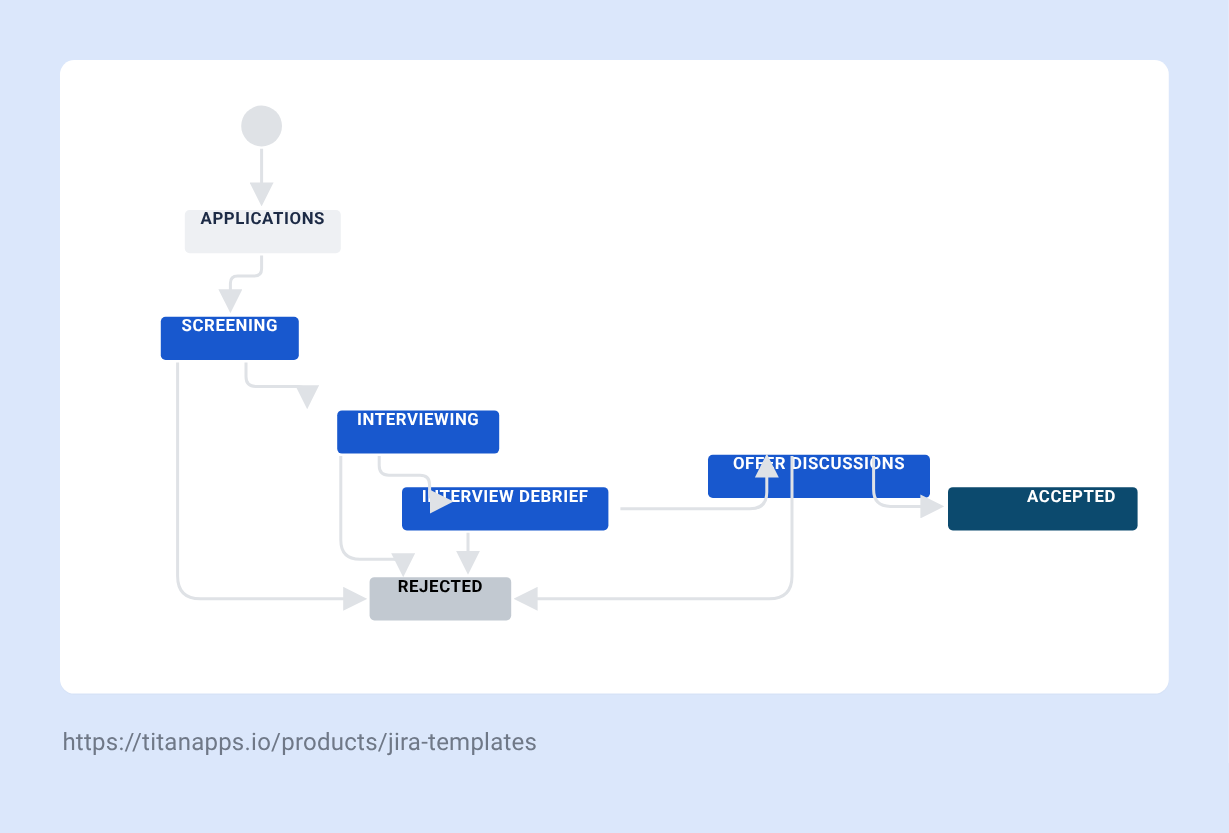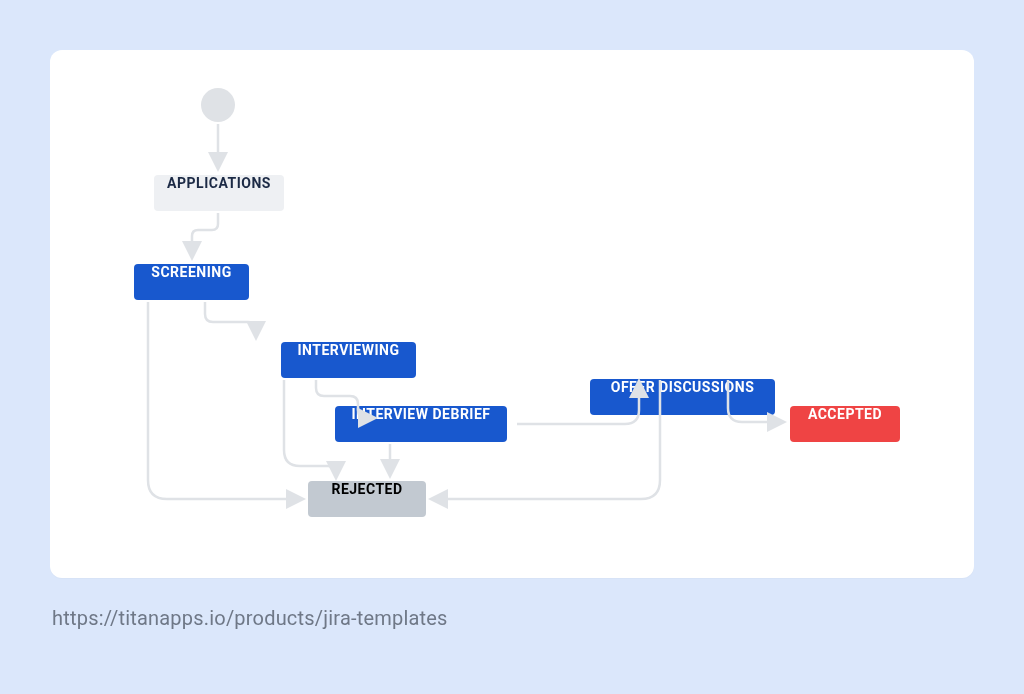--- a/index.html
+++ b/index.html
@@ -47,22 +47,23 @@
   }
   .node.blue {
     background: #1858ce;
     color: #fff;
   }
   .node.grey {
     background: #c2c9d1;
     color: #000000;
   }
   .node.green {
-    background: #ef4444;
+    background: #0c4a6e;
     color: #fff;
+    padding-left: 48px;
   }
   .start-dot {
     position: absolute;
     width: 34px;
     height: 34px;
     background: #dfe2e6;
     border-radius: 50%;
   }
   .footer-text {
     position: absolute;

